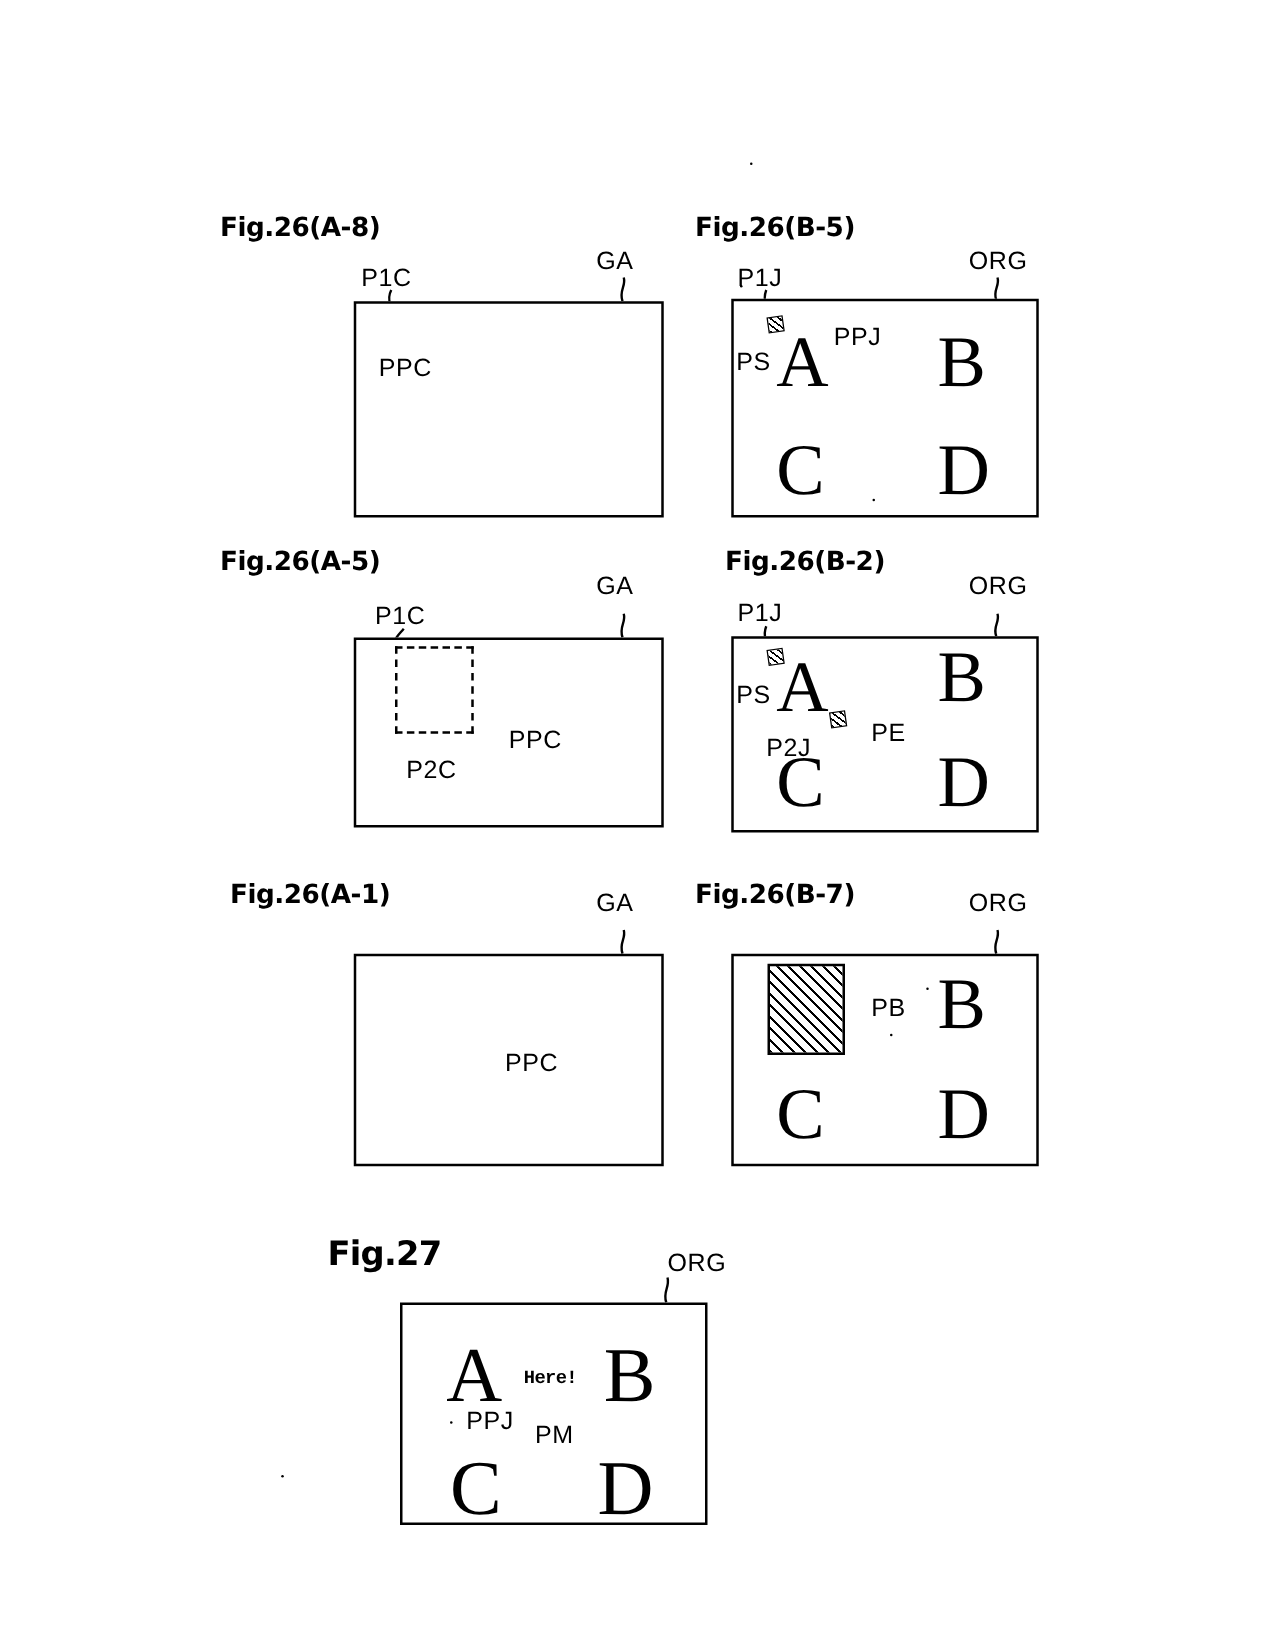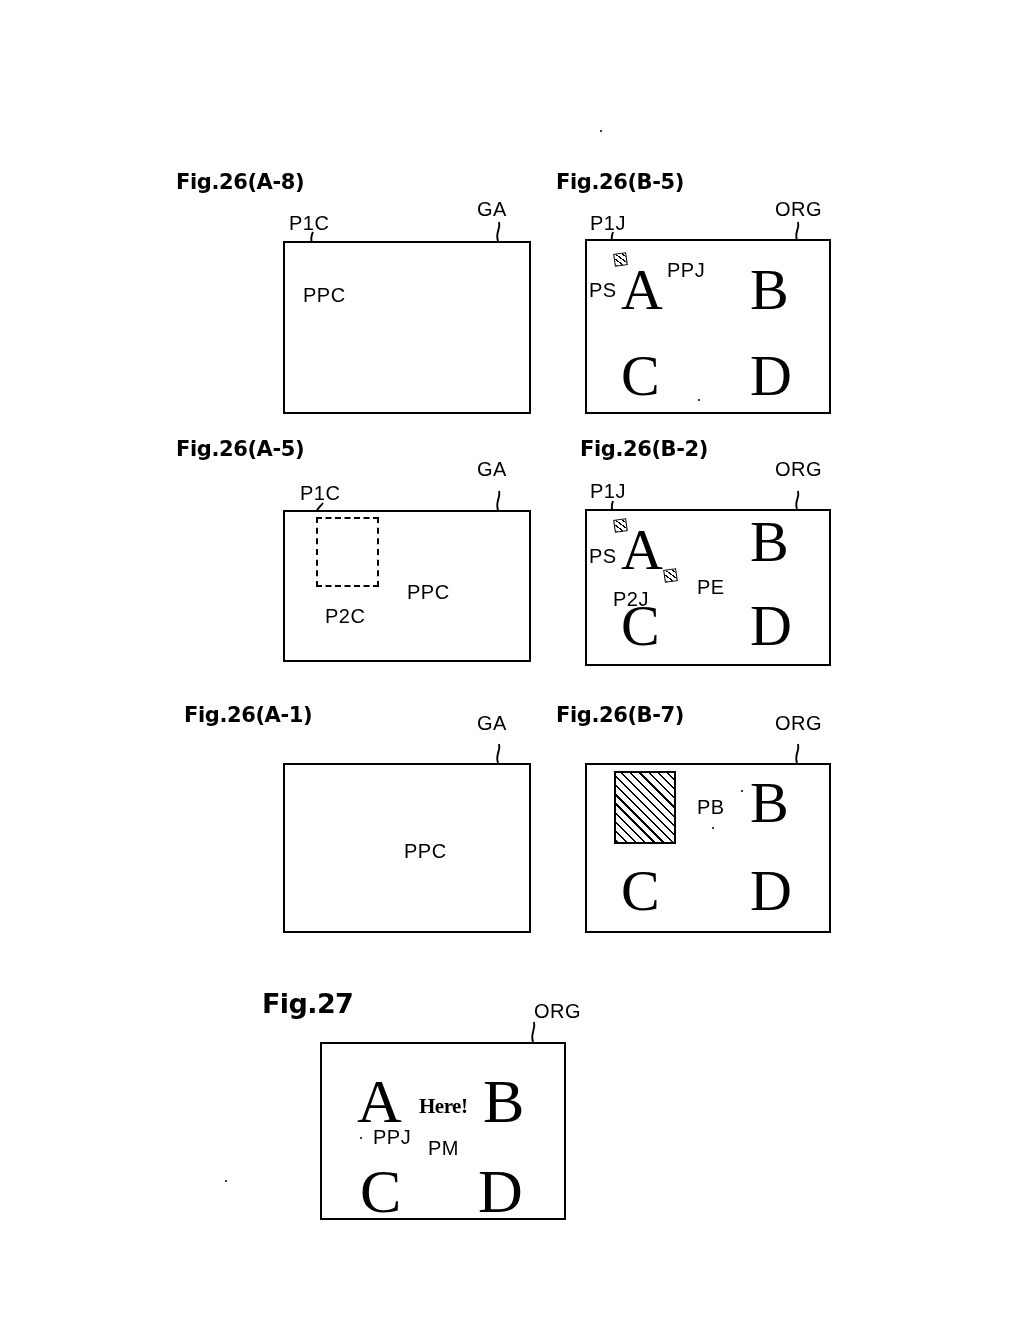--- a/index.html
+++ b/index.html
@@ -59,22 +59,22 @@
   }
   
   .pmark{
     position:absolute;width:13px;height:13px;border:1.6px solid #000;box-sizing:border-box;
     background:repeating-linear-gradient(45deg,#000 0px,#000 1.3px,#fff 1.3px,#fff 4.2px);
     transform:rotate(-8deg);
   }
   
   .msg{
     position:absolute;white-space:nowrap;
-    font-family:Liberation Serif, serif;font-weight:bold;
-    font-size:21px;letter-spacing:-0.5px;
+    font-family:Liberation Mono, monospace;font-weight:bold;
+    font-size:15px;letter-spacing:-0.5px;
   }
   
   .dashbox{
     position:absolute;box-sizing:border-box;
     border:2.5px dashed #000;background:transparent;
   }
   
   .speck{position:absolute;background:#000;width:2px;height:2px;border-radius:50%;}
 </style>
 </head>

